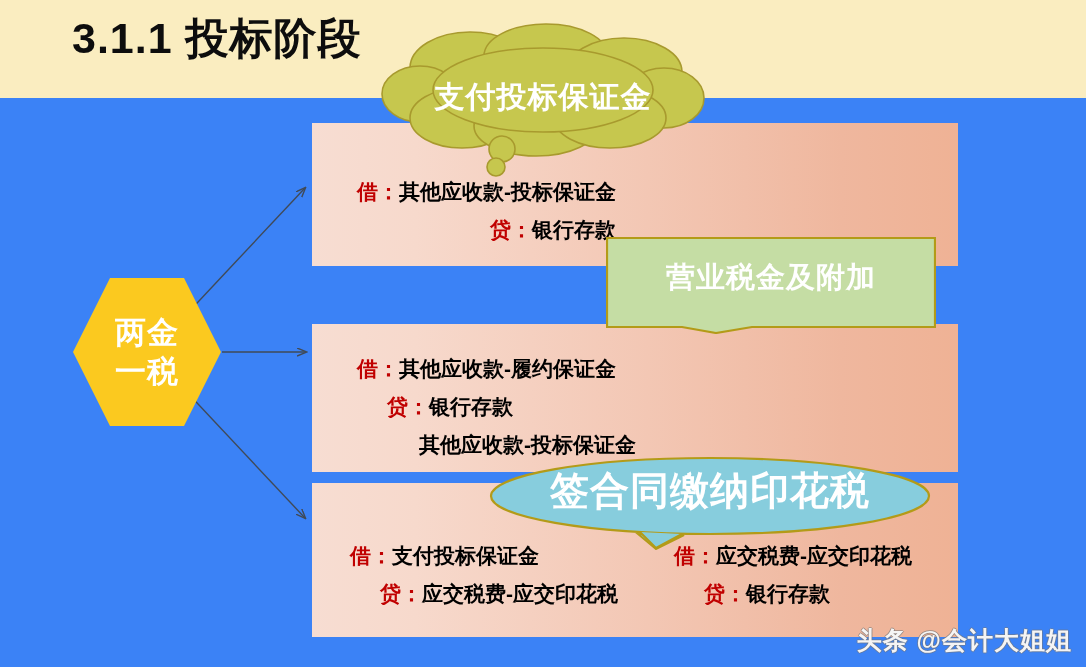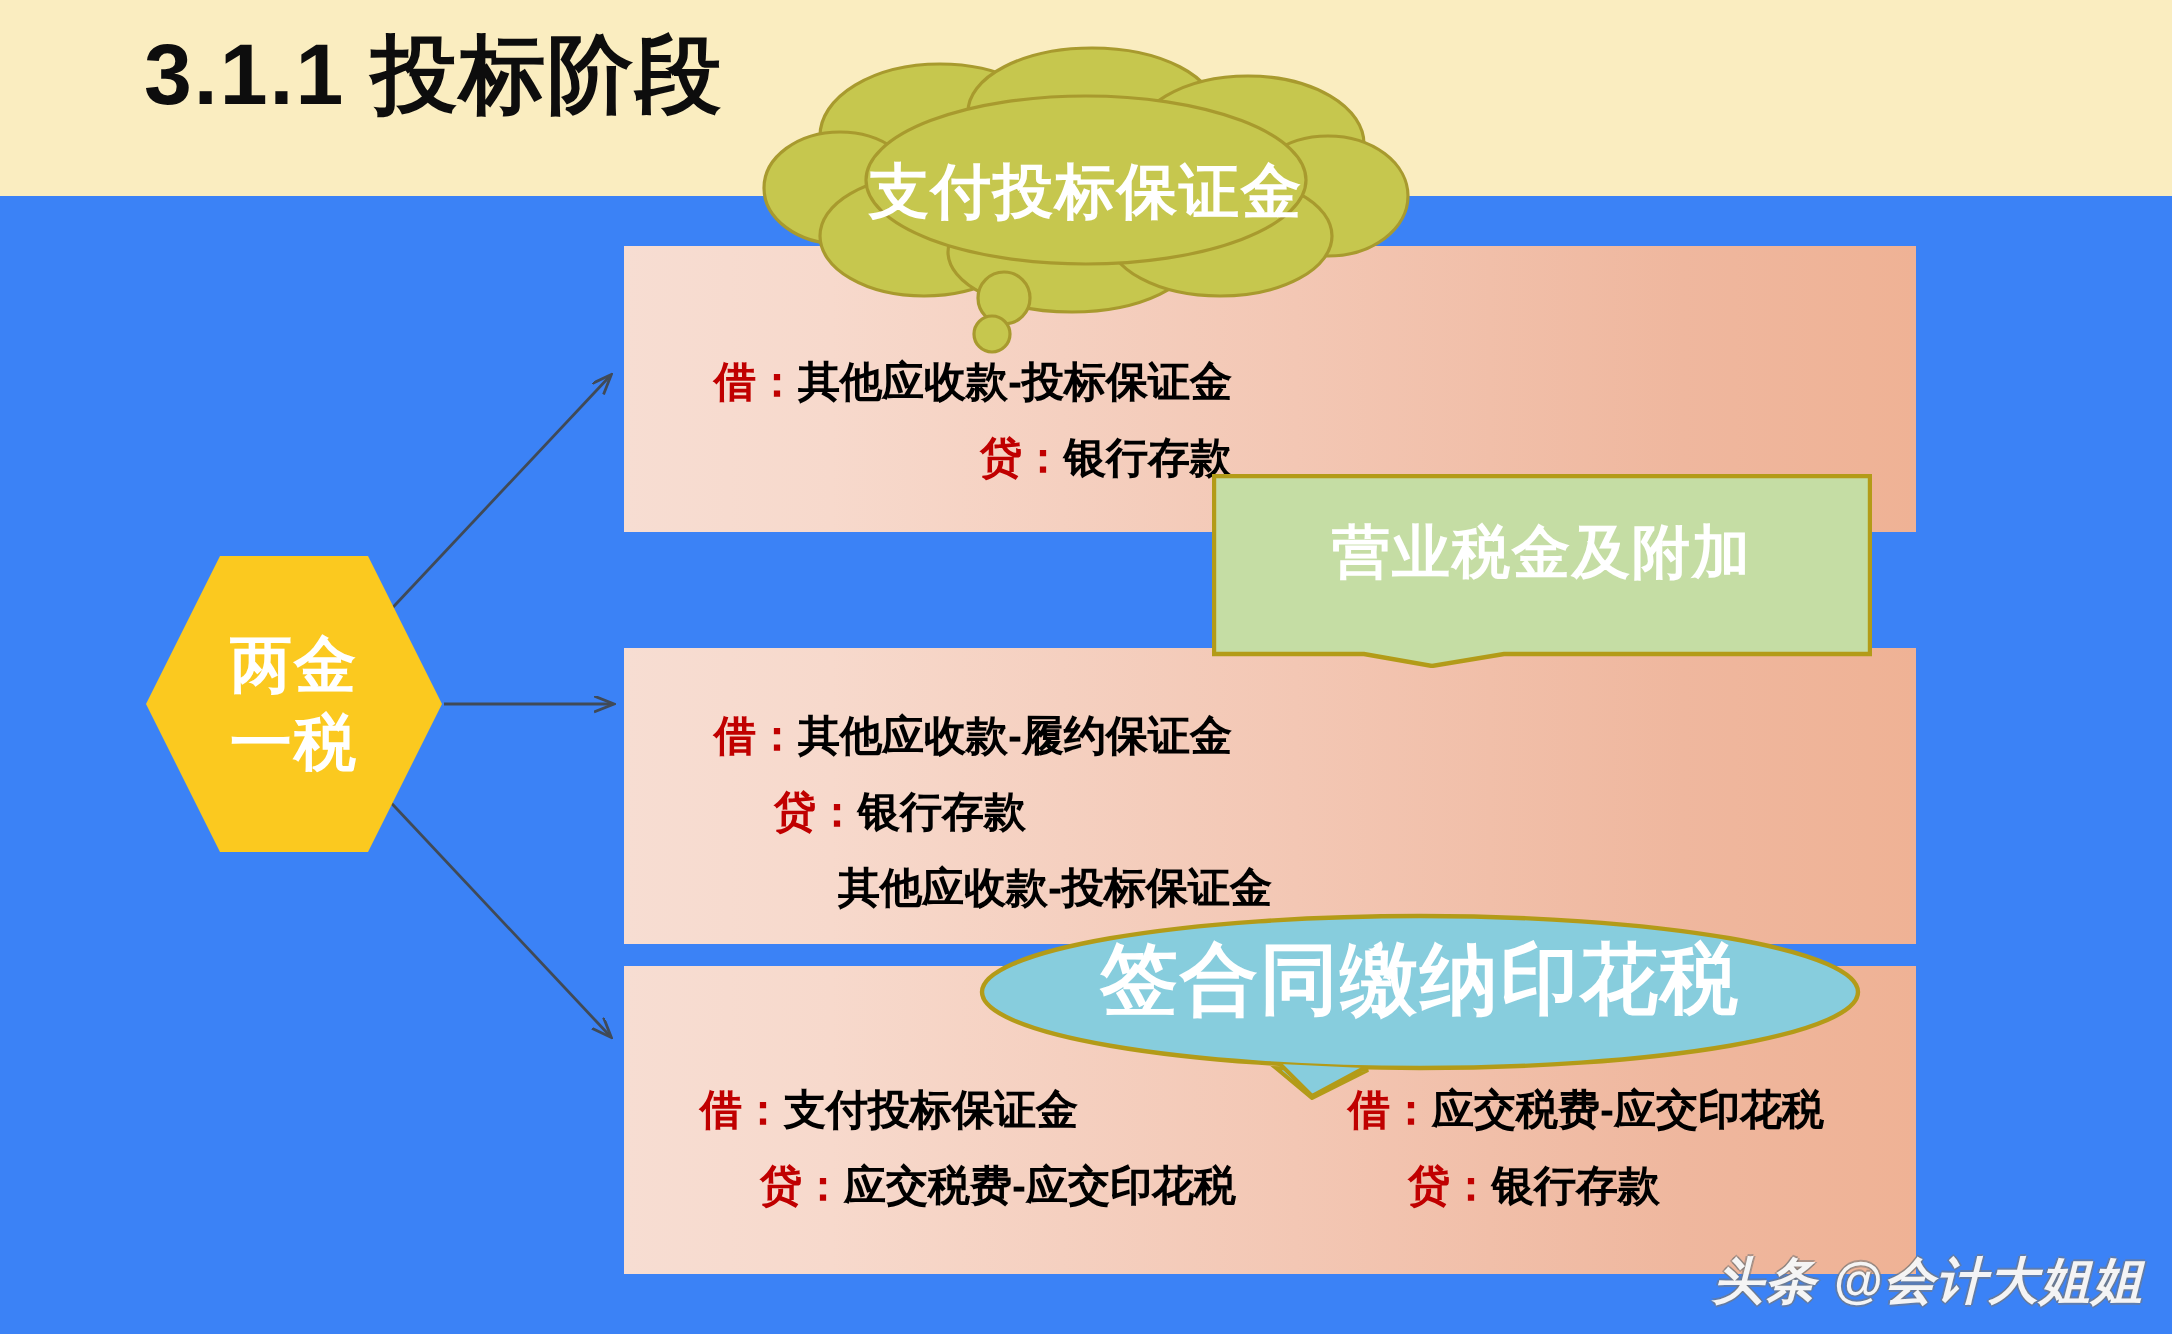--- a/index.html
+++ b/index.html
@@ -165,21 +165,20 @@
     font-size: 25px;
     font-weight: bold;
     color: rgba(255,255,255,0.92);
     text-shadow:
        1px 0 0 rgba(120,120,120,0.55),
       -1px 0 0 rgba(120,120,120,0.55),
        0 1px 0 rgba(120,120,120,0.55),
        0 -1px 0 rgba(120,120,120,0.55);
     white-space: nowrap;
     letter-spacing: 1px;
-    font-style: italic;
   }
 </style>
 </head>
 <body>
 
 <div id="slide">
 
   <div id="header-band"></div>
   <div id="page-title">3.1.1 投标阶段</div>
 

